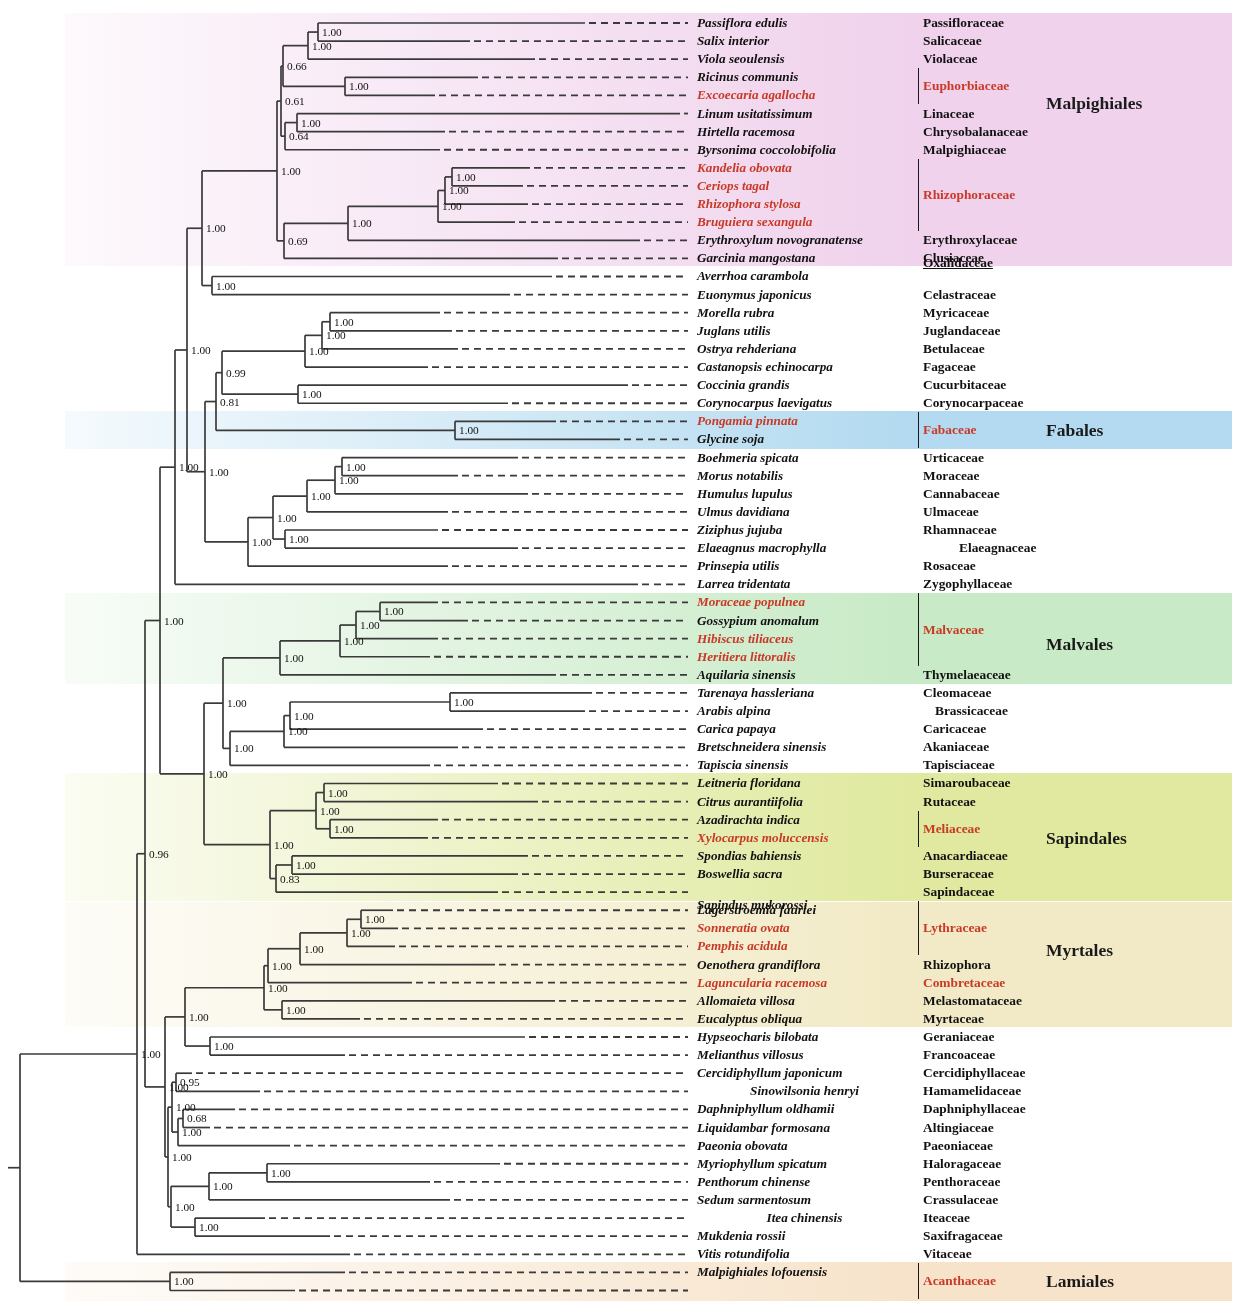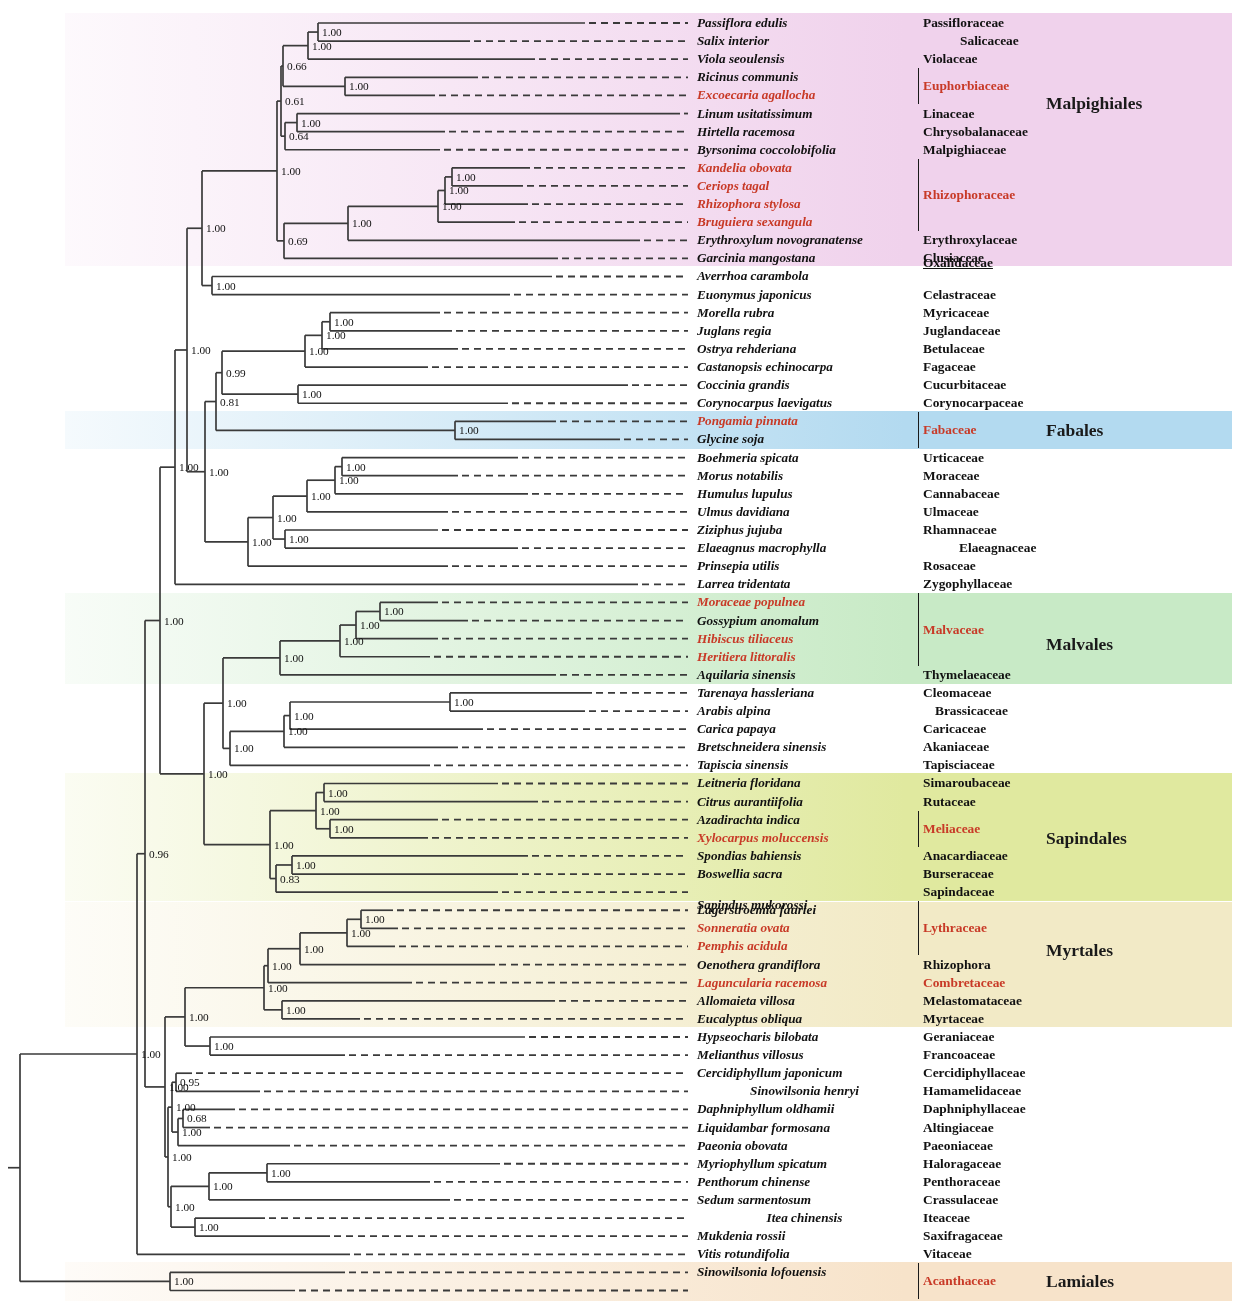--- a/index.html
+++ b/index.html
@@ -398,21 +398,21 @@
       <div class="sp" style="top: 140.749px;">Byrsonima coccolobifolia</div>
       <div class="sp red" style="top: 158.856px;">Kandelia obovata</div>
       <div class="sp red" style="top: 176.963px;">Ceriops tagal</div>
       <div class="sp red" style="top: 195.07px;">Rhizophora stylosa</div>
       <div class="sp red" style="top: 213.177px;">Bruguiera sexangula</div>
       <div class="sp" style="top: 231.284px;">Erythroxylum novogranatense</div>
       <div class="sp" style="top: 249.391px;">Garcinia mangostana</div>
       <div class="sp" style="top: 267.498px;">Averrhoa carambola</div>
       <div class="sp" style="top: 285.605px;">Euonymus japonicus</div>
       <div class="sp" style="top: 303.712px;">Morella rubra</div>
-      <div class="sp" style="top: 321.819px;">Juglans regia</div>
+      <div class="sp" style="top: 321.819px;">Juglans utilis</div>
       <div class="sp" style="top: 339.926px;">Ostrya rehderiana</div>
       <div class="sp" style="top: 358.033px;">Castanopsis echinocarpa</div>
       <div class="sp" style="top: 376.14px;">Coccinia grandis</div>
       <div class="sp" style="top: 394.247px;">Corynocarpus laevigatus</div>
       <div class="sp red" style="top: 412.354px;">Pongamia pinnata</div>
       <div class="sp" style="top: 430.461px;">Glycine soja</div>
       <div class="sp" style="top: 448.568px;">Boehmeria spicata</div>
       <div class="sp" style="top: 466.675px;">Morus notabilis</div>
       <div class="sp" style="top: 484.782px;">Humulus lupulus</div>
       <div class="sp" style="top: 502.889px;">Ulmus davidiana</div>
@@ -450,24 +450,24 @@
       <div class="sp" style="top: 1082.31px; text-align: center;">Sinowilsonia henryi</div>
       <div class="sp" style="top: 1100.42px;">Daphniphyllum oldhamii</div>
       <div class="sp" style="top: 1118.53px;">Liquidambar formosana</div>
       <div class="sp" style="top: 1136.63px;">Paeonia obovata</div>
       <div class="sp" style="top: 1154.74px;">Myriophyllum spicatum</div>
       <div class="sp" style="top: 1172.85px;">Penthorum chinense</div>
       <div class="sp" style="top: 1190.95px;">Sedum sarmentosum</div>
       <div class="sp" style="top: 1209.06px; text-align: center;">Itea chinensis</div>
       <div class="sp" style="top: 1227.17px;">Mukdenia rossii</div>
       <div class="sp" style="top: 1245.28px;">Vitis rotundifolia</div>
-      <div class="sp" style="top: 1263.38px;">Sinowilsonia lofouensis</div>
+      <div class="sp" style="top: 1263.38px;">Malpighiales lofouensis</div>
       <div class="sp red" style="top: 1342px;">Avicennia marina</div>
       <div class="fam" style="top: 14px;">Passifloraceae</div>
-      <div class="fam" style="top: 32.107px; margin-left: 37px;">Salicaceae</div>
+      <div class="fam" style="top: 32.107px;">Salicaceae</div>
       <div class="fam" style="top: 50.214px;">Violaceae</div>
       <div class="fam red" style="top: 77.3745px;">Euphorbiaceae</div>
       <div class="brk" style="top: 68.321px; height: 36.107px;"></div>
       <div class="fam" style="top: 104.535px;">Linaceae</div>
       <div class="fam" style="top: 122.642px;">Chrysobalanaceae</div>
       <div class="fam" style="top: 140.749px;">Malpighiaceae</div>
       <div class="fam red" style="top: 186.017px;">Rhizophoraceae</div>
       <div class="brk" style="top: 158.856px; height: 72.321px;"></div>
       <div class="fam" style="top: 231.284px;">Erythroxylaceae</div>
       <div class="fam" style="top: 249.391px;">Clusiaceae</div>

